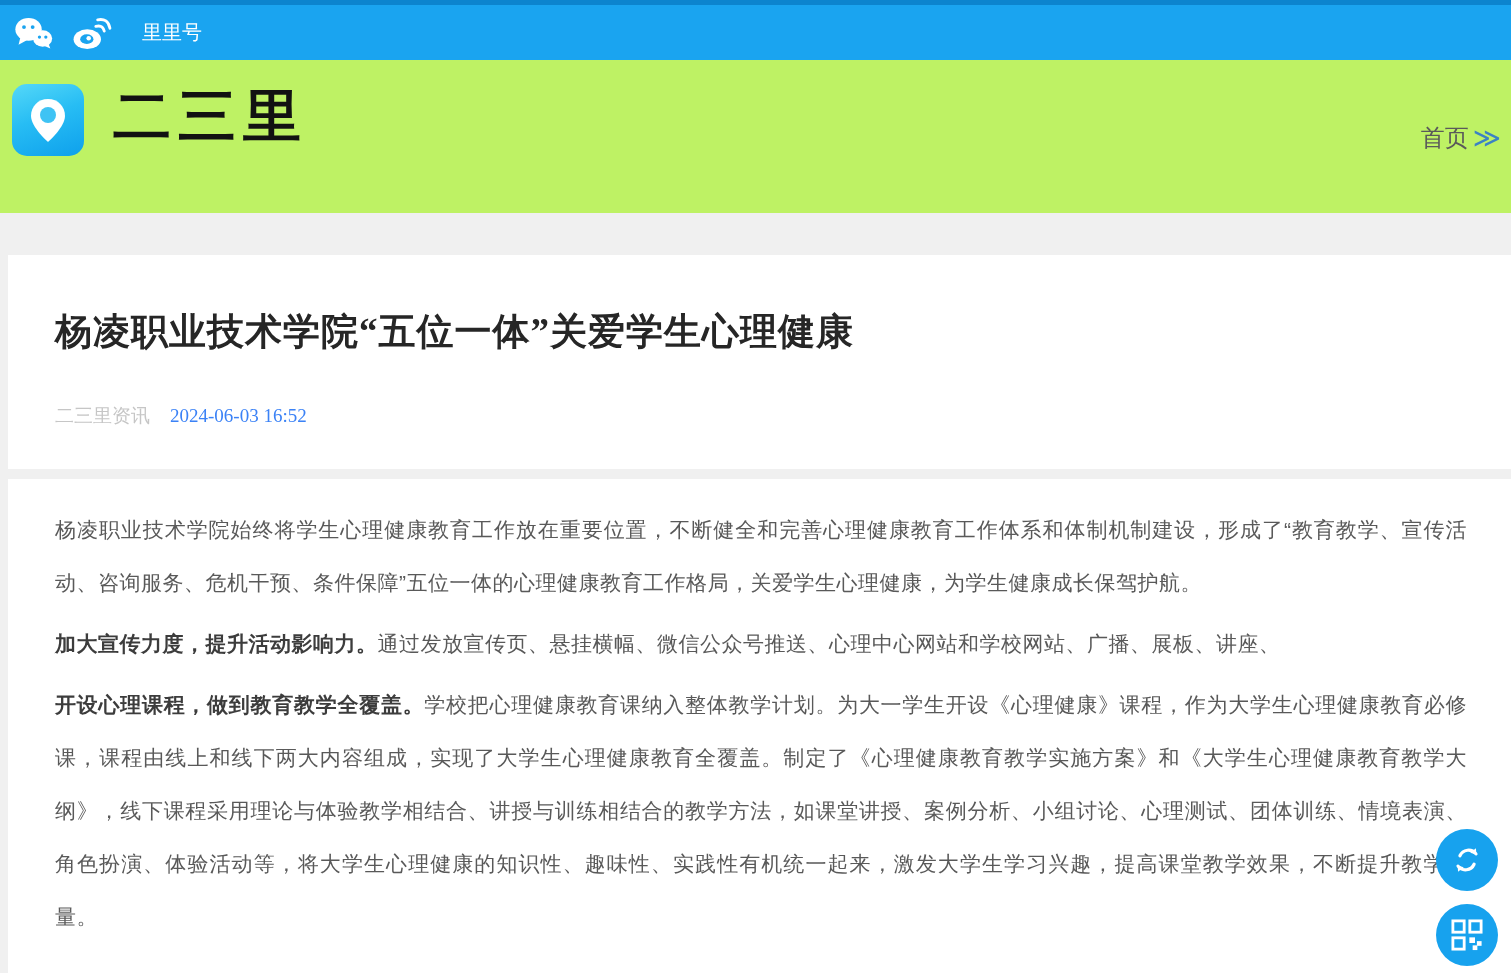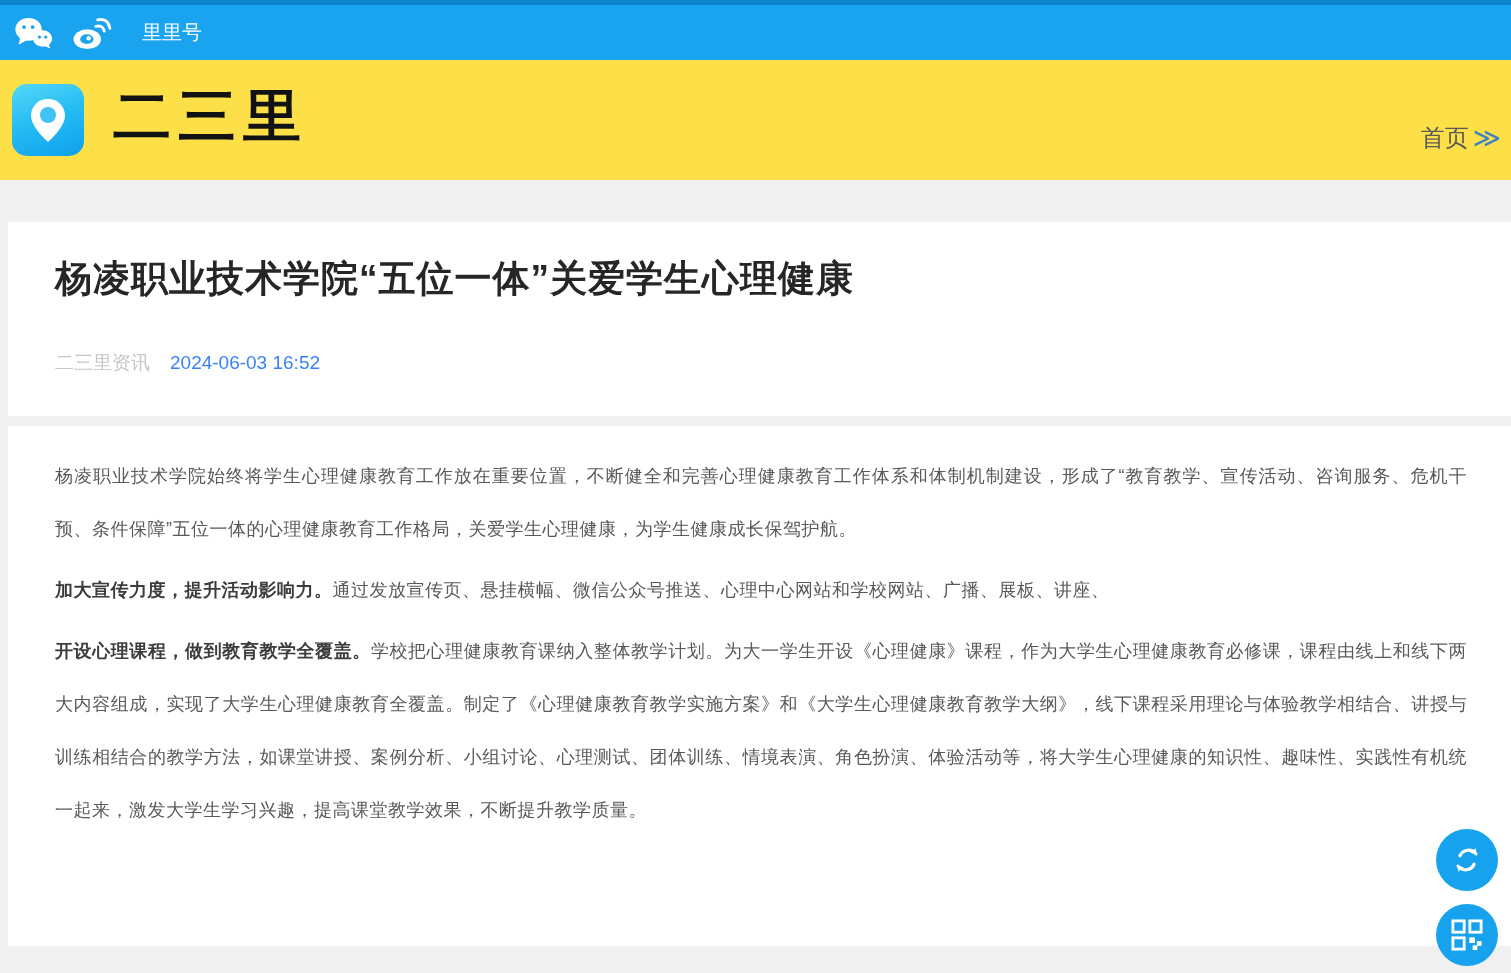--- a/index.html
+++ b/index.html
@@ -10,39 +10,39 @@
   .topbar { position:relative; width:100%; height:60px; background:#1aa4f0; }
   .topbar-accent { position:absolute; top:0; left:0; width:100%; height:5px; background:#0c84ce; }
   .topbar-inner { display:flex; align-items:center; height:100%; padding:5px 14px 0 14px; }
   .tb-icon { display:flex; align-items:center; justify-content:center; width:40px; height:38px;
              margin-right:18px; cursor:pointer; }
   .tb-home { color:#ffffff; font-size:20px; margin-left:12px; cursor:pointer; }
   .tb-right { margin-left:auto; display:flex; align-items:center; gap:36px; }
   .tb-link { color:#ffffff; font-size:19px; cursor:pointer; white-space:nowrap; display:flex; align-items:center; gap:10px; }
 
   
-  .siteheader { position:relative; width:100%; height:120px; background:#fde047; }
+  .siteheader { position:relative; width:100%; height:153px; background:#bef264; }
   .logo-box { position:absolute; left:12px; top:24px; width:72px; height:72px; border-radius:15px;
               background:linear-gradient(160deg,#55d8f8 0%,#27bdf4 45%,#0ea0ec 100%);
               display:flex; align-items:center; justify-content:center; cursor:pointer; }
   .logo-text { position:absolute; left:113px; top:18px; font-size:58px; font-weight:900;
                color:#121212; letter-spacing:7px; }
   .home-nav { position:absolute; right:10px; top:62px; font-size:24px; color:#5a5a5a;
               display:flex; align-items:center; cursor:pointer; white-space:nowrap; }
   .home-nav .chev { color:#3b82c4; font-size:27px; margin-left:4px; }
 
   
-  .title-card { margin:42px 0 10px 8px; background:#ffffff; padding:32px 44px 40px 47px; }
+  .title-card { margin:42px 0 10px 8px; background:#ffffff; padding:52px 44px 40px 47px;font-family:Liberation Serif, serif; }
   .article-title { font-size:37px; font-weight:600; color:#262626; letter-spacing:1px; }
   .byline { margin-top:46px; font-size:19px; display:flex; align-items:baseline; gap:20px; }
   .byline .src { color:#c6c6c6; }
   .byline .dt  { color:#3b82f6; }
 
   .body-card { margin-left:8px; background:#ffffff; min-height:520px; padding:24px 44px 40px 47px; }
-  .body-card p { font-size:18px; line-height:53px; color:#595959; margin:0 0 8px 0;
+  .body-card p { font-size:21px; line-height:53px; color:#595959; margin:0 0 8px 0;
                  letter-spacing:0.5px; text-align:justify; }
   .body-card p .lead { font-weight:bold; color:#3c3c3c; }
 
   
   .float-btn { position:fixed; right:13px; width:62px; height:62px; border-radius:50%;
                background:#17a2ee; display:flex; align-items:center; justify-content:center;
                cursor:pointer; border:none; }
   .float-refresh { top:829px; }
   .float-qr { top:904px; }
 </style>

